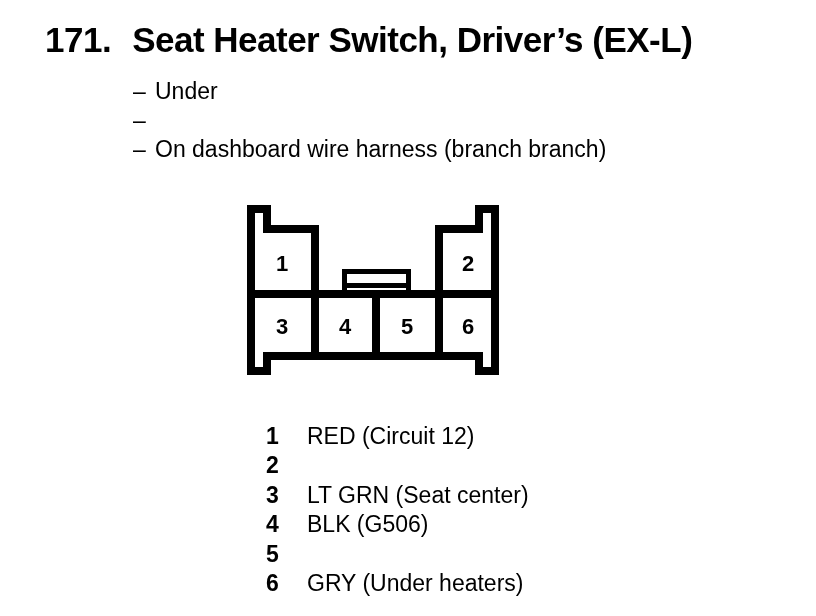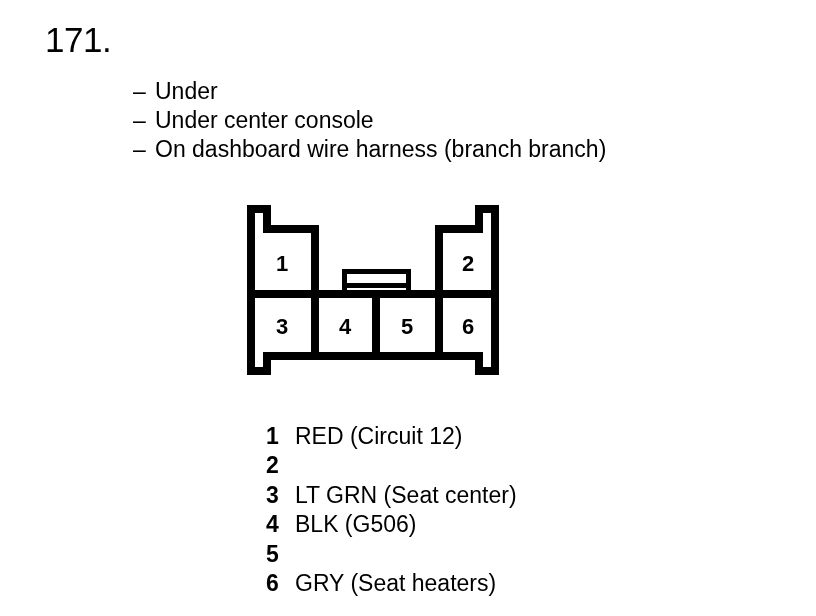--- a/index.html
+++ b/index.html
@@ -14,21 +14,21 @@
     font-family: "Liberation Sans", sans-serif;
     color: #000000;
     overflow: hidden;
   }
   .title-row {
     position: absolute;
     left: 45px;
     top: 21px;
     display: flex;
     align-items: flex-start;
-    font-weight: normal;
+    font-weight: bold;
     font-size: 35px;
     letter-spacing: -0.5px;
     line-height: 38px;
     white-space: nowrap;
   }
   .title-index {
     margin-right: 21px;
   }
   .details {
     position: absolute;
@@ -62,44 +62,44 @@
   .legend-row {
     display: flex;
     white-space: nowrap;
   }
   .legend-pin {
     width: 13px;
     flex: 0 0 13px;
     font-weight: bold;
   }
   .legend-desc {
-    margin-left: 16px;
+    margin-left: 28px;
   }
   svg text {
     font-family: "Liberation Sans", sans-serif;
     font-size: 22px;
     font-weight: bold;
     fill: #000000;
   }
 </style>
 </head>
 <body>
 
 <div class="title-row">
   <span class="title-index">171.</span>
+  <span class="title-text">Seat Heater Switch, Driver’s (EX-L)</span>
 </div>
 
 <div class="details">
   <div class="detail-item">
     <span class="detail-dash">–</span>
     <span>Under</span>
   </div>
   <div class="detail-item">
     <span class="detail-dash">–</span>
-    <span>Under center console</span>
   </div>
   <div class="detail-item">
     <span class="detail-dash">–</span>
     <span>On dashboard wire harness (branch branch)</span>
   </div>
 </div>
 
 <div class="connector-wrap">
   <svg width="264" height="182" viewBox="240 198 264 182" xmlns="http://www.w3.org/2000/svg">
 
@@ -135,15 +135,15 @@
   </div>
   <div class="legend-row">
     <span class="legend-pin">4</span>
     <span class="legend-desc">BLK (G506)</span>
   </div>
   <div class="legend-row">
     <span class="legend-pin">5</span>
   </div>
   <div class="legend-row">
     <span class="legend-pin">6</span>
-    <span class="legend-desc">GRY (Seat heaters)</span>
+    <span class="legend-desc">GRY (Under heaters)</span>
   </div>
 </div>
 
 </body></html>

